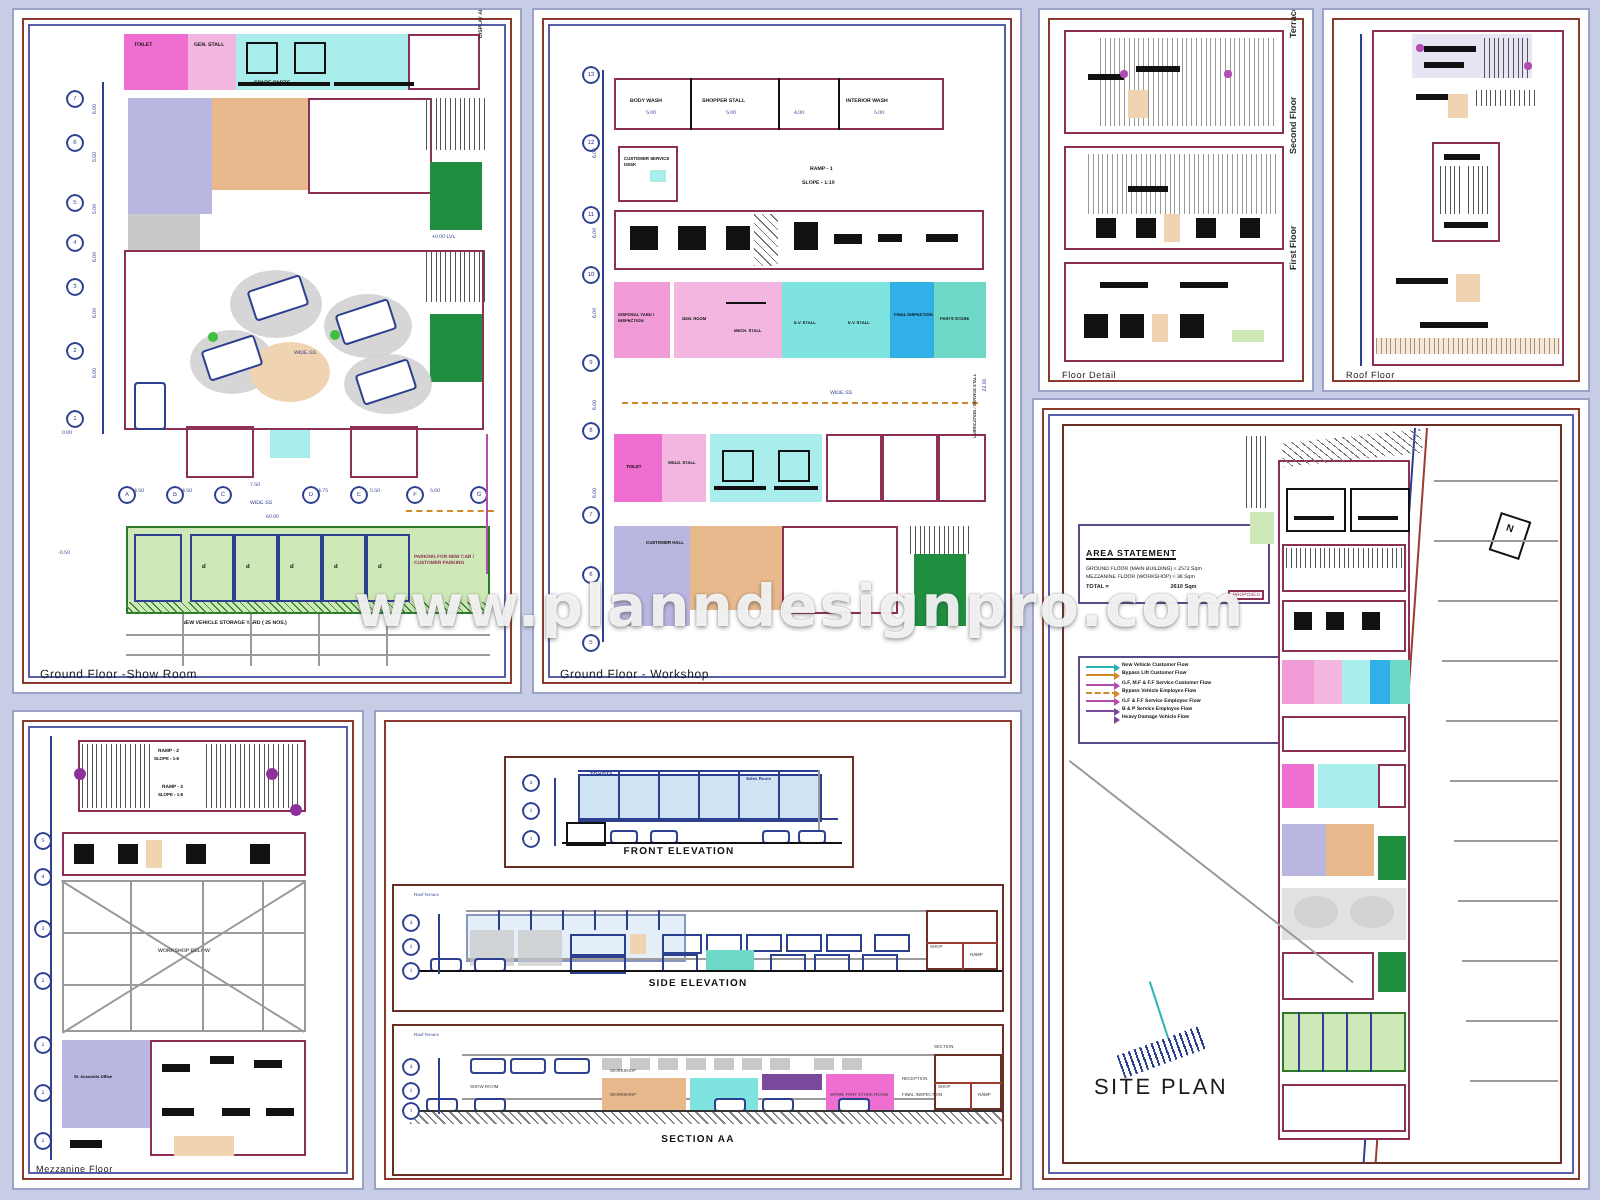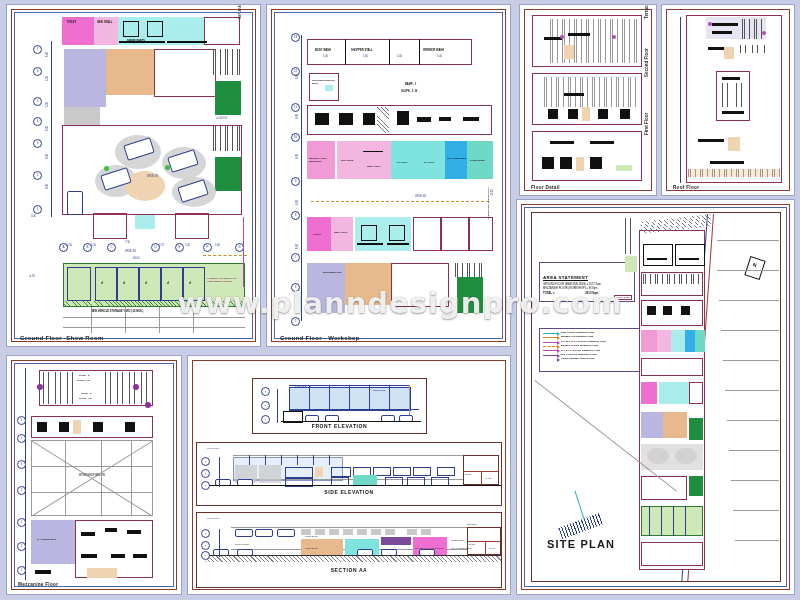--- a/index.html
+++ b/index.html
@@ -24,21 +24,21 @@
     border:1px solid #8b3a2e;
     box-sizing:border-box;
   }
   .panel .inner-frame2{
     position:absolute;inset:7px;
     border:1px solid #5560a8;
     box-sizing:border-box;
   }
   .plan-title{
     position:absolute;
-    font-size:6px;font-weight:bold;color:#1a1a1a;
+    font-size:6px;font-weight:normal;color:#1a1a1a;
     letter-spacing:.3px;white-space:nowrap;
   }
   .plan-title.big{font-size:11px;letter-spacing:1.2px;}
   .vtitle{
     position:absolute;font-size:4.5px;font-weight:bold;color:#333;
     transform:rotate(-90deg);transform-origin:left top;white-space:nowrap;
   }
 
   
   .g{position:absolute;}                    

